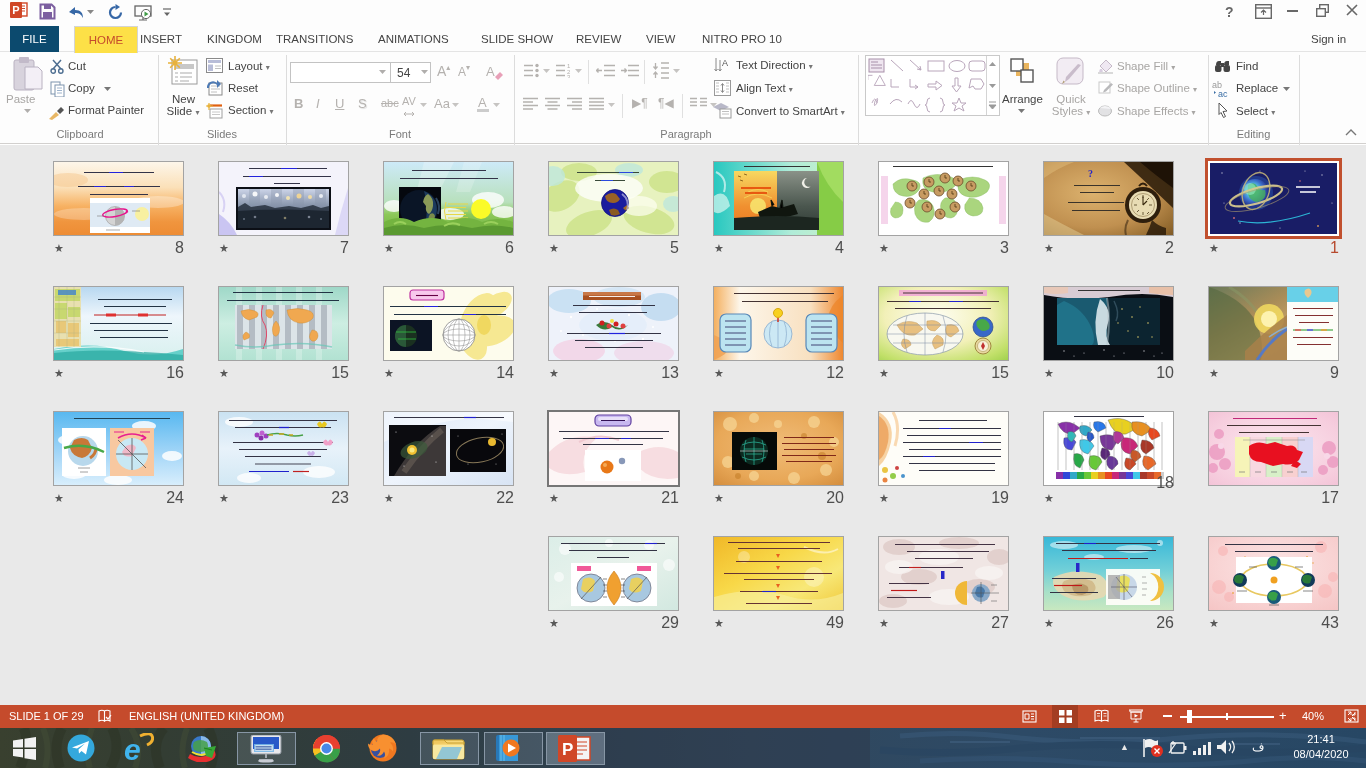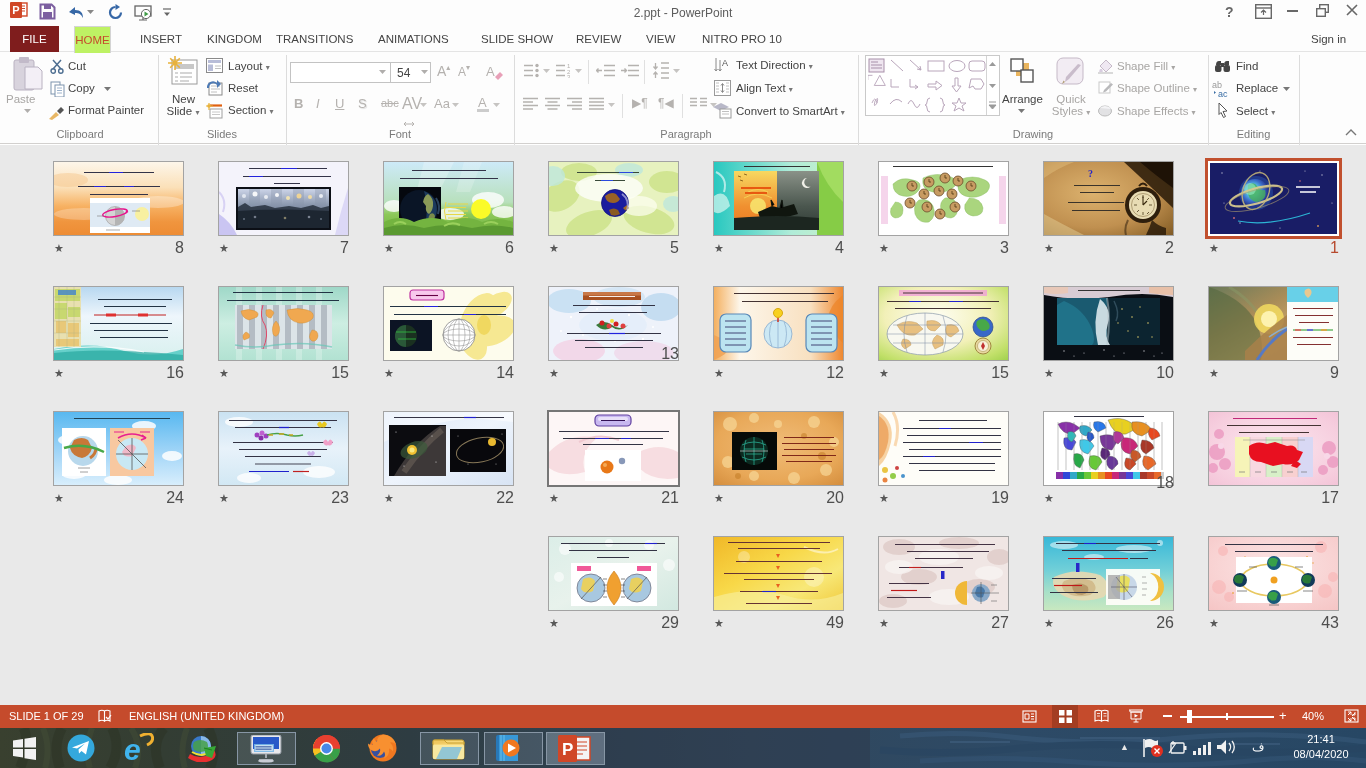--- a/index.html
+++ b/index.html
@@ -5,22 +5,22 @@
 *{margin:0;padding:0;box-sizing:border-box}
 html,body{width:1366px;height:768px;overflow:hidden;font-family:"Liberation Sans",sans-serif;background:#fff}
 #app{position:relative;width:1366px;height:768px}
 .abs{position:absolute}
 
 #titlebar{position:absolute;left:0;top:0;width:1366px;height:26px;background:#fdfdfd}
 #title{position:absolute;left:0;top:6px;width:1366px;text-align:center;font-size:12px;color:#5d5d5d}
 
 #tabs{position:absolute;left:0;top:26px;width:1366px;height:26px;background:#fdfdfd;font-size:11.5px;color:#444;border-bottom:1px solid #e4e4e4}
 .tab{position:absolute;top:0;height:26px;line-height:26px}
-#filetab{left:10px;width:49px;background:#7f1d1d;color:#fff;text-align:center}
-#hometab{left:74px;width:37px;z-index:2;background:#bef264;border:1px solid #d4d4d4;border-bottom:none;color:#c54b2c;text-align:center;height:27px}
+#filetab{left:10px;width:49px;background:#0c4a6e;color:#fff;text-align:center}
+#hometab{left:74px;width:64px;z-index:2;background:#fde047;border:1px solid #d4d4d4;border-bottom:none;color:#c54b2c;text-align:center;height:27px}
 
 #ribbon{position:absolute;left:0;top:52px;width:1366px;height:92px;background:#fdfdfd;border-bottom:1px solid #d2d0ce}
 .gdiv{position:absolute;top:3px;width:1px;height:132px;background:#dcdcdc}
 .glabel{position:absolute;top:76px;font-size:11px;color:#7a7a7a;text-align:center}
 .gx{position:absolute;font-size:11.5px;color:#444}
 .gray{color:#a8a6a4}
 .launch{position:absolute;width:10px;height:10px;border-left:1px solid #b9b9b9;border-top:1px solid #b9b9b9;opacity:.8}
 
 #canvas{position:absolute;left:0;top:145px;width:1366px;height:560px;background:#e9e9e9}
 .slide{position:absolute;width:131px;height:75px;border:1px solid #a3a3a3;background:#fff;overflow:hidden}
@@ -75,21 +75,20 @@
     </svg>
     <div class="abs" style="left:1287px;top:10px;width:11px;height:2px;background:#686868"></div>
     <svg class="abs" style="left:1316px;top:4px" width="13" height="13" viewBox="0 0 13 13">
       <rect x="3.7" y="0.7" width="8.6" height="7.6" fill="none" stroke="#686868" stroke-width="1.4"></rect>
       <rect x="0.7" y="4.7" width="8.6" height="7.6" fill="#fdfdfd" stroke="#686868" stroke-width="1.4"></rect>
     </svg>
     <svg class="abs" style="left:1346px;top:4px" width="12" height="12" viewBox="0 0 12 12">
       <path d="M1 1 L11 11 M11 1 L1 11" stroke="#686868" stroke-width="1.6"></path>
     </svg>
   </div>
-  <div id="title">2.ppt - PowerPoint</div>
   <div id="tabs">
     <div class="tab" id="filetab">FILE</div>
     <div class="tab" id="hometab">HOME</div>
     <div class="tab" style="left:140px">INSERT</div>
     <div class="tab" style="left:207px">KINGDOM</div>
     <div class="tab" style="left:276px">TRANSITIONS</div>
     <div class="tab" style="left:378px">ANIMATIONS</div>
     <div class="tab" style="left:481px">SLIDE SHOW</div>
     <div class="tab" style="left:576px">REVIEW</div>
     <div class="tab" style="left:646px">VIEW</div>
@@ -188,21 +187,21 @@
     <div class="abs" style="left:458px;top:11px;font-size:12px;color:#b5b2af">A<span style="font-size:8px;vertical-align:6px">▾</span></div>
     <svg class="abs" style="left:486px;top:11px" width="18" height="17" viewBox="0 0 18 17">
       <text x="0" y="13" font-size="13" fill="#b5b2af" font-family="Liberation Sans">A</text>
       <path d="M9 14 l5 -5 3 3 -5 5 z" fill="#e8a0b8"></path>
     </svg>
     <div class="abs" style="left:294px;top:44px;font-size:13px;font-weight:bold;color:#b5b2af">B</div>
     <div class="abs" style="left:316px;top:44px;font-size:13px;font-style:italic;color:#b5b2af">I</div>
     <div class="abs" style="left:335px;top:44px;font-size:13px;text-decoration:underline;color:#b5b2af">U</div>
     <div class="abs" style="left:358px;top:44px;font-size:13px;color:#b5b2af;text-shadow:1px 1px 1px #ddd">S</div>
     <div class="abs" style="left:381px;top:45px;font-size:11px;color:#b5b2af;text-decoration:line-through">abc</div>
-    <div class="abs" style="left:402px;top:43px;font-size:16px;color:#b5b2af">AV<br><svg width="15" height="6" viewBox="0 0 15 6" style="margin-top:-3px">
+    <div class="abs" style="left:402px;top:43px;font-size:11px;color:#b5b2af">AV<br><svg width="15" height="6" viewBox="0 0 15 6" style="margin-top:-3px">
           <path d="M2 3h10M2 3l2-2M2 3l2 2M12 3l-2-2M12 3l-2 2" stroke="#b5b2af" fill="none"></path>
         </svg></div>
     <svg class="abs" style="left:420px;top:51px" width="8" height="5" viewBox="0 0 8 5">
         <path d="M0 0h7l-3.5 4z" fill="#c6c4c2"></path>
       </svg>
     <div class="abs" style="left:434px;top:44px;font-size:13px;color:#b5b2af">Aa</div>
     <svg class="abs" style="left:452px;top:51px" width="8" height="5" viewBox="0 0 8 5">
         <path d="M0 0h7l-3.5 4z" fill="#c6c4c2"></path>
       </svg>
     <div class="abs" style="left:478px;top:43px;font-size:13px;color:#b5b2af">A</div>
@@ -359,21 +358,20 @@
     <div class="gx gray" style="left:1117px;top:30px">Shape Outline <span style="font-size:8px">▾</span></div>
     <svg class="abs" style="left:1098px;top:52px" width="16" height="14" viewBox="0 0 16 14">
       <ellipse cx="7" cy="7" rx="6.5" ry="5" fill="#e2e2e4" stroke="#bbb"></ellipse>
       <path d="M2 4 a 6.5 5 0 0 1 11 1" fill="#f4f4f6"></path>
     </svg>
     <div class="gx gray" style="left:1117px;top:53px">Shape Effects <span style="font-size:8px">▾</span></div>
     <svg class="launch" style="left:1196px;top:129px" width="10" height="10" viewBox="0 0 10 10">
         <path d="M0.5 0.5 H5 M0.5 0.5 V5" stroke="#9a9a9a" fill="none"></path>
         <path d="M3.5 3.5 L8 8 M8 8 v-3.2 M8 8 h-3.2" stroke="#9a9a9a" fill="none"></path>
       </svg>
-    <div class="glabel" style="left:858px;width:350px">Drawing</div>
 
     <svg class="abs" style="left:1214px;top:7px" width="17" height="14" viewBox="0 0 17 14">
       <path d="M2 6 Q2 2 5 2 L7 2 L7 6 Z M10 6 Q10 2 13 2 L15 2 L15 6 Z" fill="#444"></path>
       <rect x="1" y="6" width="6.5" height="7" rx="2" fill="#444"></rect>
       <rect x="9.5" y="6" width="6.5" height="7" rx="2" fill="#444"></rect>
       <rect x="7" y="4" width="3" height="4" fill="#444"></rect>
     </svg>
     <div class="gx" style="left:1236px;top:8px">Find</div>
     <svg class="abs" style="left:1212px;top:28px" width="20" height="18" viewBox="0 0 20 18">
       <text x="0" y="8" font-size="9" fill="#9a9a9a" font-family="Liberation Sans">ab</text>
@@ -812,21 +810,21 @@
           <circle cx="13" cy="7" r="2.5" fill="#e04040"></circle>
           <circle cx="20" cy="5" r="2.5" fill="#d02020"></circle>
           <circle cx="27" cy="7" r="2.5" fill="#e04040"></circle>
           <circle cx="16" cy="2" r="2" fill="#f0e040"></circle>
       </g>
       <path d="M18 46.5h94M26 53.5h78M36 60.5h58" stroke="#334" stroke-width="1.1"></path>
       <path d="M60 46.5h16" stroke="#2222dd" stroke-width="1.2"></path>
     </svg>
   </div>
   <div class="sstar" style="left:549px;top:367px">★</div>
-    <div class="snum" style="left:548px;top:345px">13</div>
+    <div class="snum" style="left:548px;top:364px">13</div>
   <div class="slide" style="left:713px;top:286px">
     <svg width="129" height="73" viewBox="0 0 129 73">
       <defs>
           <linearGradient id="g12" x1="0" y1="0" x2="1" y2="0">
             <stop offset="0" stop-color="#f4b060"></stop>
             <stop offset=".2" stop-color="#fdf6ea"></stop>
             <stop offset=".75" stop-color="#f8e0c0"></stop>
             <stop offset="1" stop-color="#ee8830"></stop>
           </linearGradient>
         </defs>

